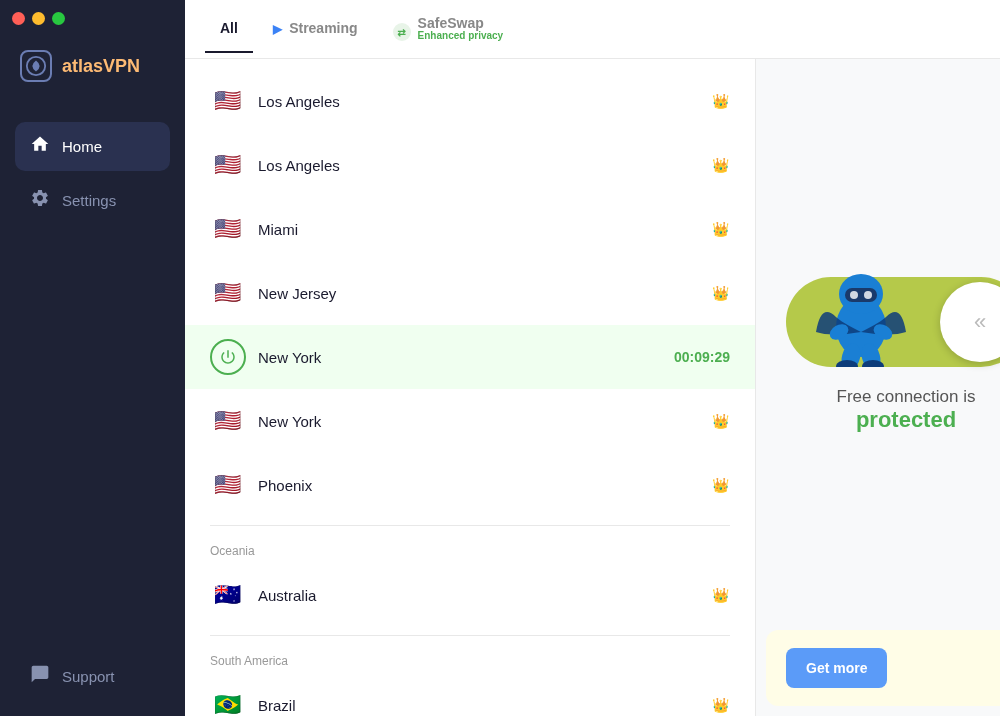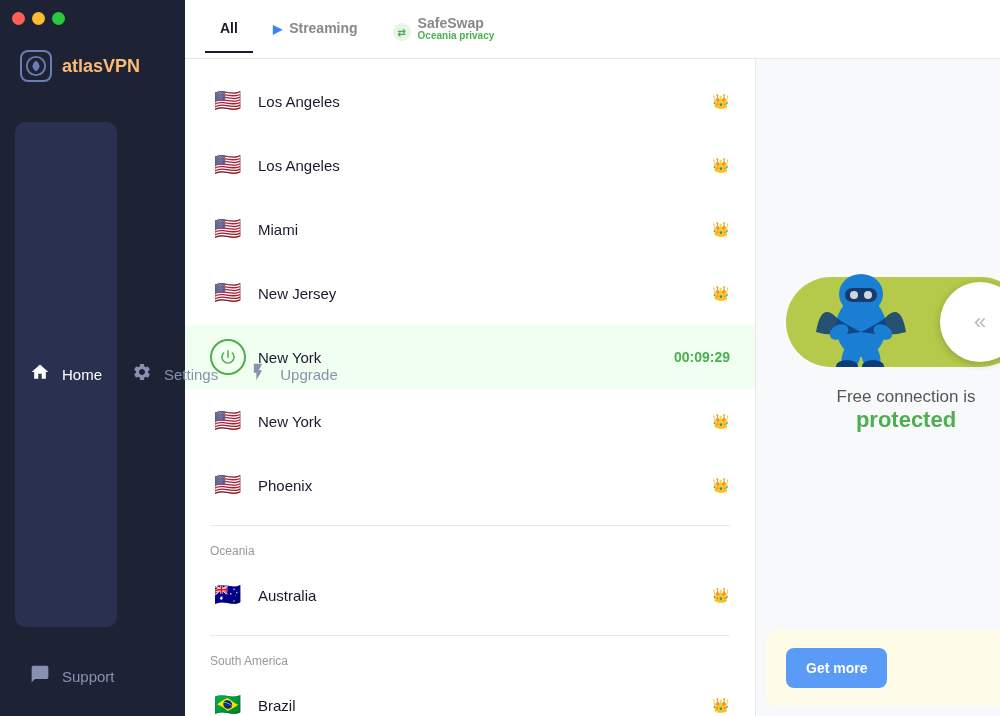--- a/index.html
+++ b/index.html
@@ -10,21 +10,21 @@
     .traffic-btn { width: 13px; height: 13px; border-radius: 50%; border: none; cursor: pointer; }
     .traffic-close { background: #ff5f57; }
     .traffic-minimize { background: #febc2e; }
     .traffic-maximize { background: #28c840; }
 
     
     .sidebar { width: 185px; min-width: 185px; background: #1e2235; display: flex; flex-direction: column; padding: 0; position: relative; }
     .sidebar-logo { display: flex; align-items: center; gap: 10px; padding: 50px 20px 30px 20px; }
     .sidebar-logo-icon { width: 32px; height: 32px; border-radius: 8px; background: transparent; border: 2px solid #6b7db3; display: flex; align-items: center; justify-content: center; color: #6b7db3; font-size: 16px; }
     .sidebar-logo-text { color: #fdba74; font-size: 18px; font-weight: 600; }
-    .sidebar-nav { display: flex; flex-direction: row; padding: 10px 15px; flex: 1; }
+    .sidebar-nav { display: flex; flex-direction: column; gap: 5px; padding: 10px 15px; flex: 1; }
     .sidebar-item { display: flex; align-items: center; gap: 12px; padding: 12px 15px; border-radius: 10px; cursor: pointer; color: #8892b0; font-size: 15px; font-weight: 500; }
     .sidebar-item.active { background: #2a3150; color: #ffffff; }
     .sidebar-icon { font-size: 18px; }
     .sidebar-bottom { padding: 15px; margin-top: auto; }
     .sidebar-item-support { display: flex; align-items: center; gap: 12px; padding: 12px 15px; border-radius: 10px; cursor: pointer; color: #8892b0; font-size: 15px; font-weight: 500; }
 
     
     .main { flex: 1; display: flex; flex-direction: column; background: #ffffff; }
 
     
@@ -98,28 +98,20 @@
       <span>Home</span>
     </div>
     <div class="sidebar-item">
       <span class="sidebar-icon">
         <svg width="20" height="20" viewBox="0 0 24 24" fill="#8892b0">
             <path d="M19.14 12.94c.04-.3.06-.61.06-.94 0-.32-.02-.64-.07-.94l2.03-1.58c.18-.14.23-.41.12-.61l-1.92-3.32c-.12-.22-.37-.29-.59-.22l-2.39.96c-.5-.38-1.03-.7-1.62-.94l-.36-2.54c-.04-.24-.24-.41-.48-.41h-3.84c-.24 0-.43.17-.47.41l-.36 2.54c-.59.24-1.13.57-1.62.94l-2.39-.96c-.22-.08-.47 0-.59.22L2.74 8.87c-.12.21-.08.47.12.61l2.03 1.58c-.05.3-.09.63-.09.94s.02.64.07.94l-2.03 1.58c-.18.14-.23.41-.12.61l1.92 3.32c.12.22.37.29.59.22l2.39-.96c.5.38 1.03.7 1.62.94l.36 2.54c.05.24.24.41.48.41h3.84c.24 0 .44-.17.47-.41l.36-2.54c.59-.24 1.13-.56 1.62-.94l2.39.96c.22.08.47 0 .59-.22l1.92-3.32c.12-.22.07-.47-.12-.61l-2.01-1.58zM12 15.6c-1.98 0-3.6-1.62-3.6-3.6s1.62-3.6 3.6-3.6 3.6 1.62 3.6 3.6-1.62 3.6-3.6 3.6z"></path>
           </svg>
       </span>
       <span>Settings</span>
     </div>
-    <div class="sidebar-item">
-      <span class="sidebar-icon">
-        <svg width="20" height="20" viewBox="0 0 24 24" fill="#8892b0">
-            <path d="M7 2v11h3v9l7-12h-4l4-8z"></path>
-          </svg>
-      </span>
-      <span>Upgrade</span>
-    </div>
   </div>
 
   <div class="sidebar-bottom">
     <div class="sidebar-item-support">
       <span class="sidebar-icon">
         <svg width="20" height="20" viewBox="0 0 24 24" fill="#8892b0">
             <path d="M20 2H4c-1.1 0-2 .9-2 2v18l4-4h14c1.1 0 2-.9 2-2V4c0-1.1-.9-2-2-2z"></path>
           </svg>
       </span>
       <span>Support</span>
@@ -134,21 +126,21 @@
       <span>All</span>
     </div>
     <div class="tab">
       <span class="tab-streaming-icon">▶</span>
       <span>Streaming</span>
     </div>
     <div class="tab">
       <div class="tab-safeswap-icon">⇄</div>
       <div>
         <span>SafeSwap</span>
-        <span class="safeswap-sub">Oceania privacy</span>
+        <span class="safeswap-sub">Enhanced privacy</span>
       </div>
     </div>
   </div>
 
   <div class="content-area">
 
     <div class="server-list">
 
       <div class="server-item">
         <div class="flag-circle">🇺🇸</div>

